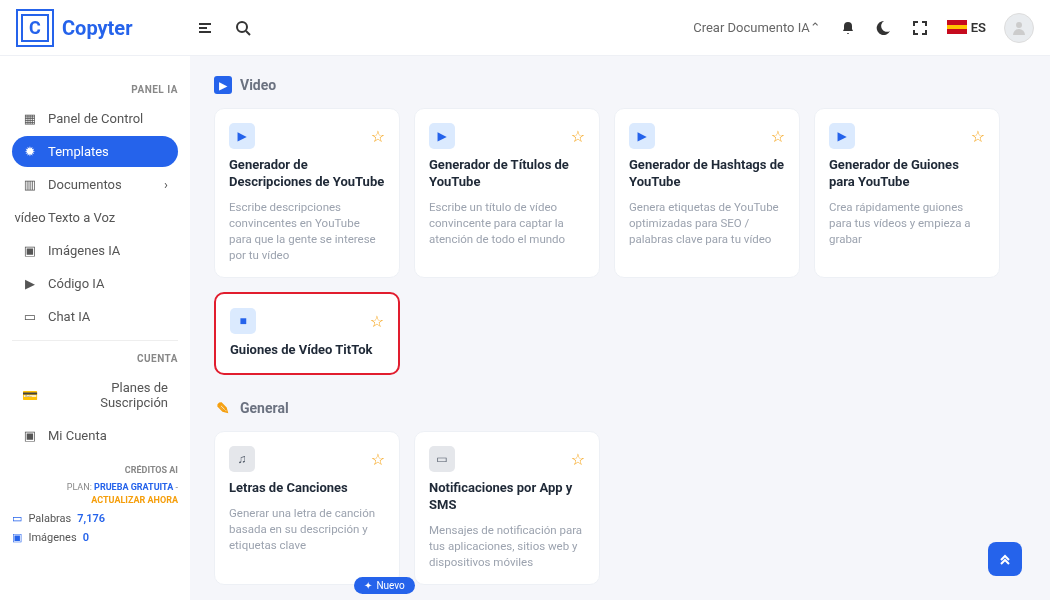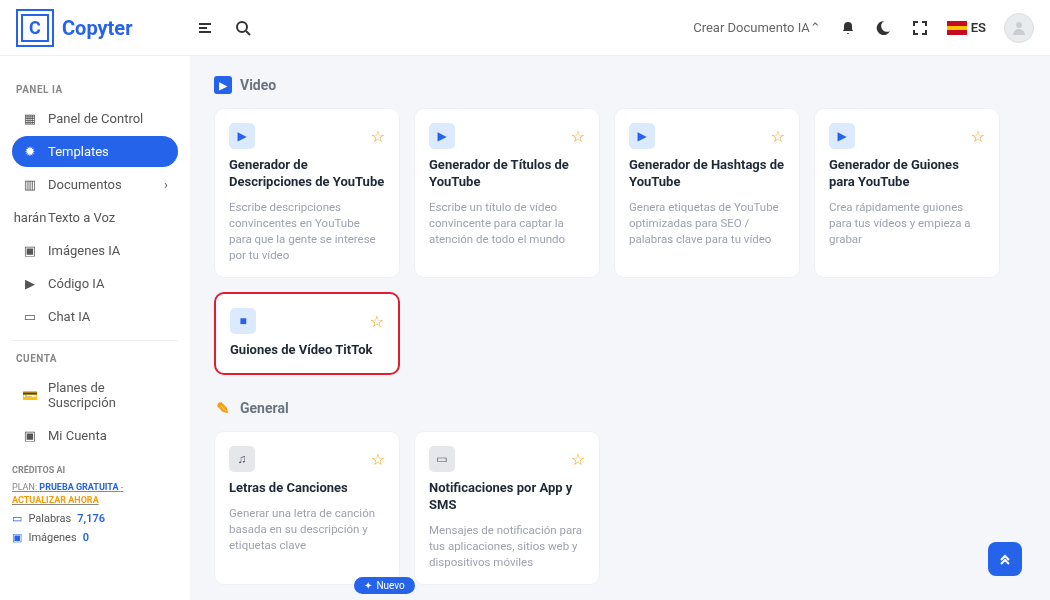--- a/index.html
+++ b/index.html
@@ -9,33 +9,33 @@
     .logo { display: flex; align-items: center; gap: 8px; width: 180px; }
     .logo-box { width: 38px; height: 38px; border: 2px solid #2563eb; display: flex; align-items: center; justify-content: center; }
     .logo-box-inner { width: 28px; height: 28px; border: 2px solid #2563eb; display: flex; align-items: center; justify-content: center; font-weight: 700; color: #2563eb; font-size: 18px; }
     .logo-text { color: #2563eb; font-weight: 700; font-size: 20px; }
     .topbar-left { display: flex; align-items: center; gap: 20px; }
     .topbar-spacer { flex: 1; }
     .topbar-right { display: flex; align-items: center; gap: 18px; }
     .create-doc { display: flex; align-items: center; color: #666; font-size: 13px; }
     .top-icon { width: 18px; height: 18px; color: #333; display: flex; align-items: center; justify-content: center; }
     .flag-es { width: 20px; height: 14px; background: linear-gradient(to bottom, #c60b1e 33%, #ffc400 33%, #ffc400 67%, #c60b1e 67%); display: inline-block; }
-    .lang { font-size: 13px; font-weight: 600; color: #333; display: flex; align-items: center; gap: 4px; }
+    .lang { font-size: 13px; font-weight: 600; color: #333; display: flex; gap: 4px; }
     .avatar { width: 30px; height: 30px; border-radius: 50%; background: #e9ecef; border: 1px solid #ddd; display: flex; align-items: center; justify-content: center; color: #aaa; }
     
     .layout { display: flex; flex: 1; overflow: hidden; }
-    .sidebar { width: 190px; background: #fff; padding: 16px 12px; overflow-y: auto; font-size: 13px; color: #555; }
+    .sidebar { width: 190px; background: #fff; padding: 16px 12px; overflow-y: auto; font-size: 13px; color: #555; text-align: right; }
     .sidebar-section { font-size: 10px; font-weight: 700; color: #888; letter-spacing: 0.5px; margin: 12px 0 8px 4px; text-transform: uppercase; }
     .sidebar-item { display: flex; align-items: center; gap: 10px; padding: 8px 10px; border-radius: 20px; cursor: pointer; margin-bottom: 2px; }
     .sidebar-item.active { background: #2563eb; color: #fff; }
     .sidebar-item .icon { width: 16px; display: flex; justify-content: center; }
     .sidebar-item .chevron { margin-left: auto; }
     .sidebar-divider { border-top: 1px solid #eee; margin: 8px 0; }
     .sidebar-credits { font-size: 9px; color: #888; font-weight: 700; margin-top: 14px; }
-    .sidebar-plan { font-size: 9px; color: #888; margin-top: 6px; line-height: 1.4; text-decoration: underline; }
+    .sidebar-plan { font-size: 9px; color: #888; margin-top: 6px; line-height: 1.4; }
     .sidebar-plan .link { color: #2563eb; font-weight: 700; }
     .sidebar-plan .highlight { color: #f59e0b; font-weight: 700; }
     .sidebar-renewal { font-size: 9px; color: #888; font-weight: 700; margin-top: 6px; }
     .sidebar-stat { display: flex; align-items: center; gap: 6px; margin-top: 6px; font-size: 11px; }
     .sidebar-stat .statlabel { color: #555; }
     .sidebar-stat .statval { color: #2563eb; font-weight: 600; }
     
     .main { flex: 1; overflow-y: auto; padding: 12px 24px 40px; }
     .section-header { display: flex; align-items: center; gap: 8px; margin: 8px 0 14px; color: #6b7280; font-weight: 700; font-size: 14px; }
     .section-icon { width: 18px; height: 18px; background: #2563eb; color: #fff; border-radius: 3px; display: flex; align-items: center; justify-content: center; font-size: 10px; }
@@ -122,21 +122,21 @@
     <div class="sidebar-item active">
       <span class="icon">✹</span>
       <span>Templates</span>
     </div>
     <div class="sidebar-item">
       <span class="icon">▥</span>
       <span>Documentos</span>
       <span class="chevron">›</span>
     </div>
     <div class="sidebar-item">
-      <span class="icon">harán</span>
+      <span class="icon">vídeo</span>
       <span>Texto a Voz</span>
     </div>
     <div class="sidebar-item">
       <span class="icon">▣</span>
       <span>Imágenes IA</span>
     </div>
     <div class="sidebar-item">
       <span class="icon">▶</span>
       <span>Código IA</span>
     </div>

